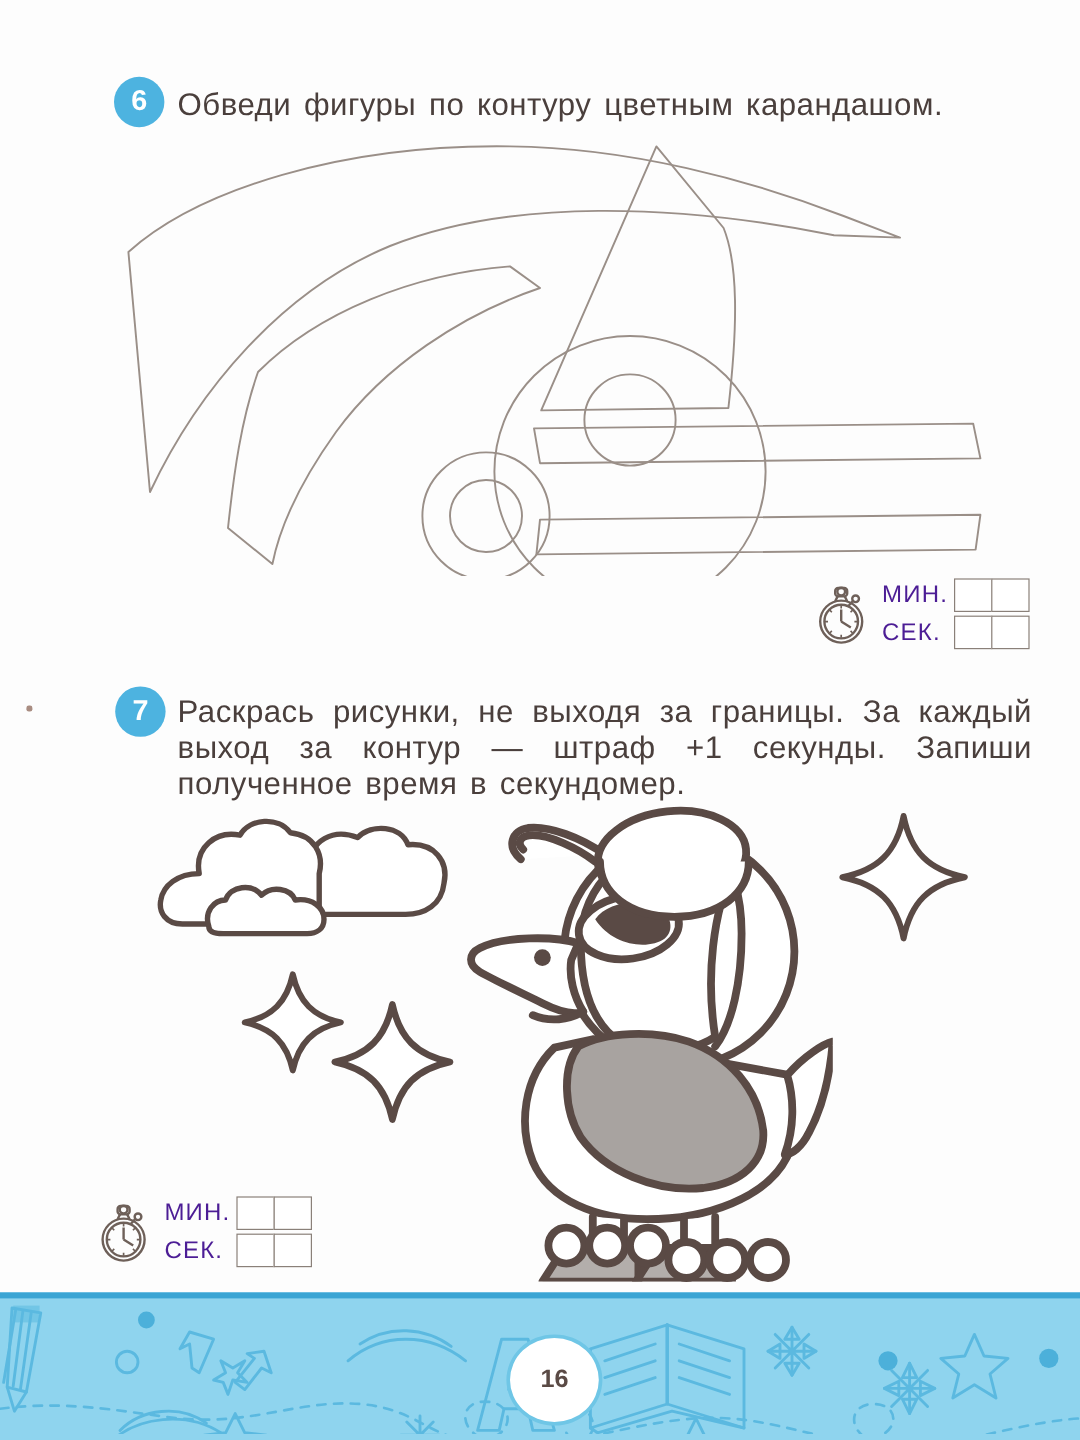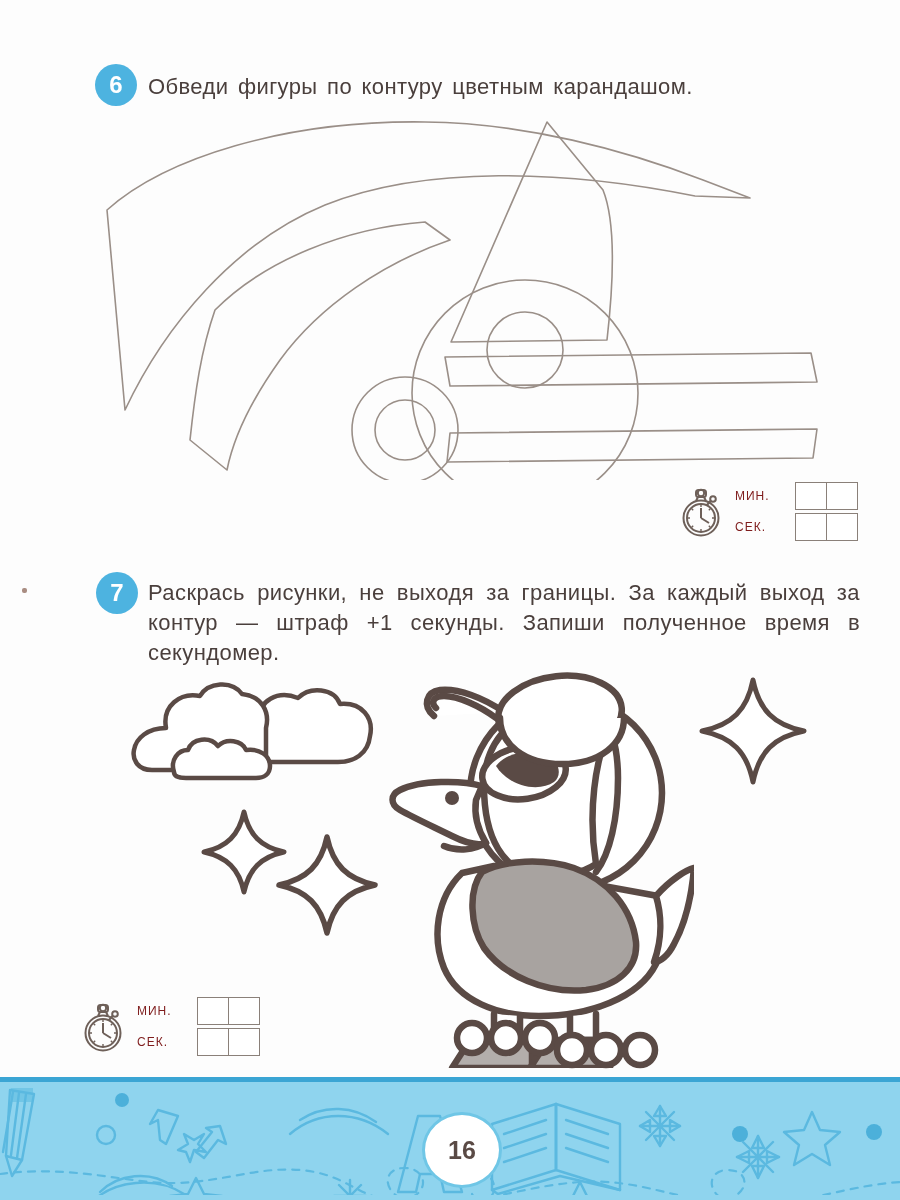--- a/index.html
+++ b/index.html
@@ -27,21 +27,21 @@
     font-size: 24px;
     font-weight: bold;
     display: flex;
     align-items: center;
     justify-content: center;
     font-family: "Liberation Sans", sans-serif;
   }
   .task-text {
     position: absolute;
     color: #4a3f3c;
-    font-size: 22px;
+    font-size: 26px;
     line-height: 30px;
     letter-spacing: 0.4px;
     word-spacing: 3px;
     font-family: "Liberation Sans", sans-serif;
     text-align: justify;
   }
 
   
   .stopwatch-block {
     position: absolute;
@@ -54,22 +54,22 @@
     display: flex;
     flex-direction: column;
     gap: 3px;
   }
   .sw-row {
     display: flex;
     align-items: center;
     gap: 8px;
   }
   .sw-label {
-    font-size: 12px;
-    color: #7f1d1d;
+    font-size: 20px;
+    color: #4c1d95;
     letter-spacing: 1px;
     width: 52px;
     font-family: "Liberation Sans", sans-serif;
   }
   .sw-cells {
     display: flex;
   }
   .sw-cell {
     width: 30px;
     height: 26px;
@@ -100,21 +100,21 @@
     top: 1112px;
     width: 74px;
     height: 70px;
     border-radius: 50%;
     background: #ffffff;
     border: 3px solid #6fc6e6;
     display: flex;
     align-items: center;
     justify-content: center;
     color: #5a4a45;
-    font-size: 25px;
+    font-size: 21px;
     font-weight: bold;
     font-family: "Liberation Sans", sans-serif;
   }
 
   .speck {
     position: absolute;
     left: 22px;
     top: 588px;
     width: 5px;
     height: 5px;

